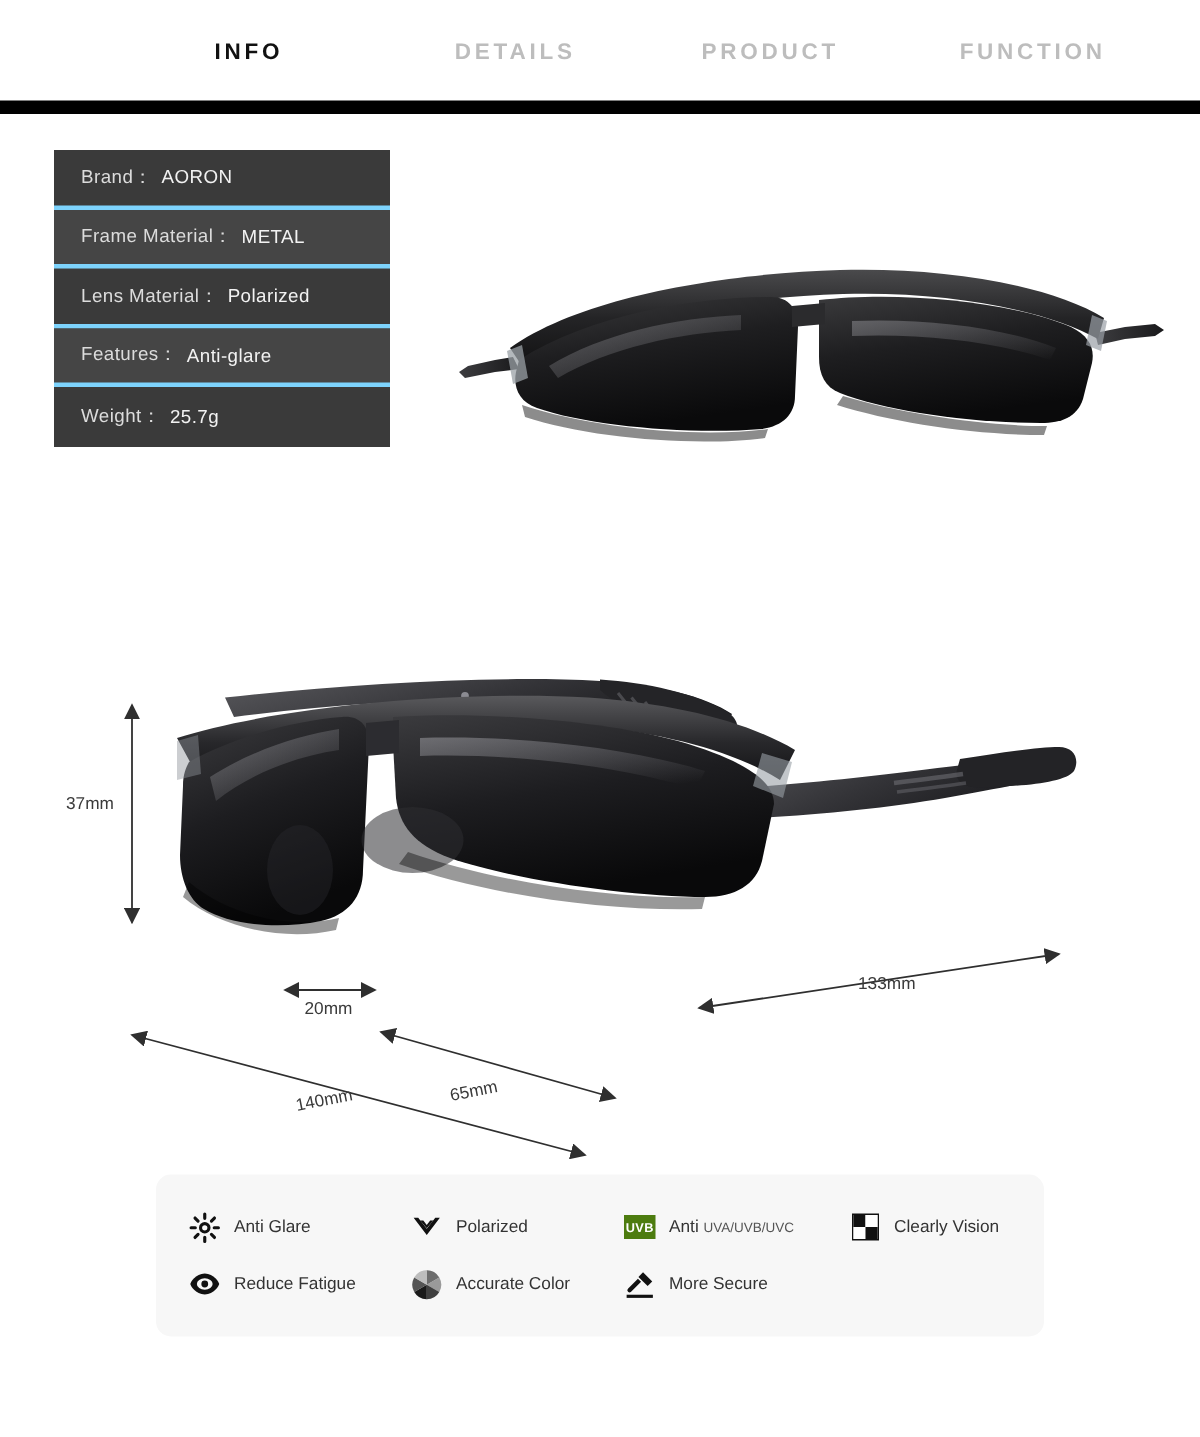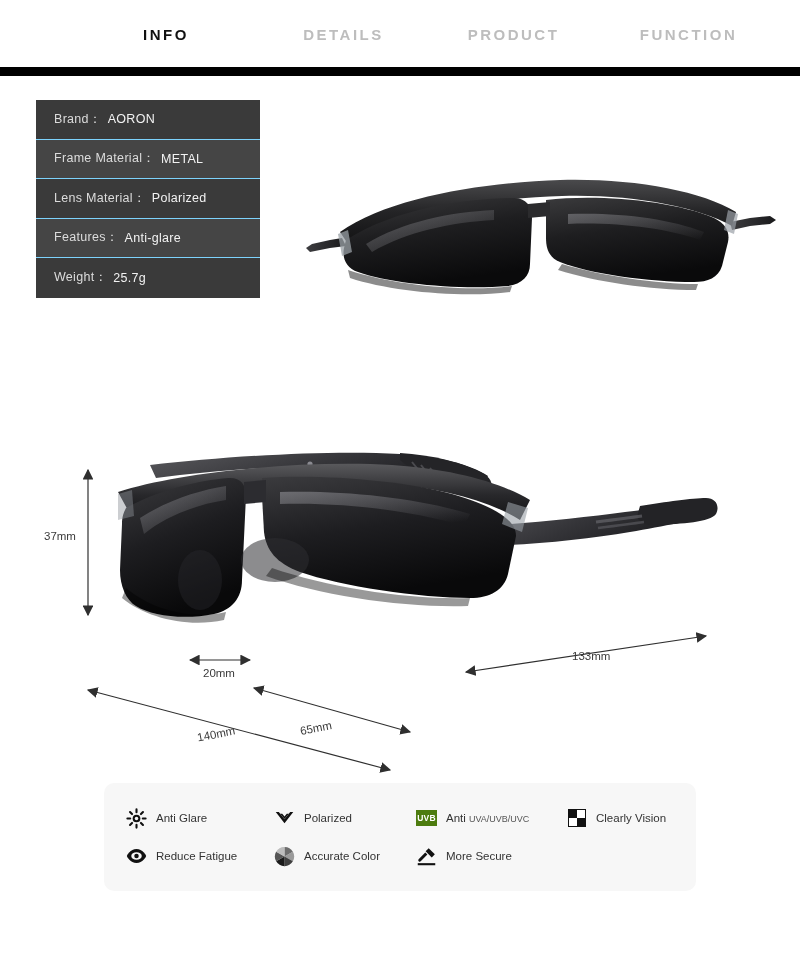--- a/index.html
+++ b/index.html
@@ -71,21 +71,21 @@
     padding: 0;
   }
   .spec-row {
     height: 39.5px;
     display: flex;
     align-items: center;
     padding-left: 18px;
     color: #e9e9e9;
     font-size: 12.5px;
     letter-spacing: 0.3px;
-    border-bottom: 1px solid #7dd3fc;
+    border-bottom: 3px solid #7dd3fc;
   }
   .spec-row:nth-child(even) { background: #454545; }
   .spec-row:last-child { border-bottom: none; }
   .spec-key { color: #dcdcdc; }
   .spec-val { color: #f2f2f2; margin-left: 6px; }
 
   
   .glasses-front {
     position: absolute;
     left: 300px;

